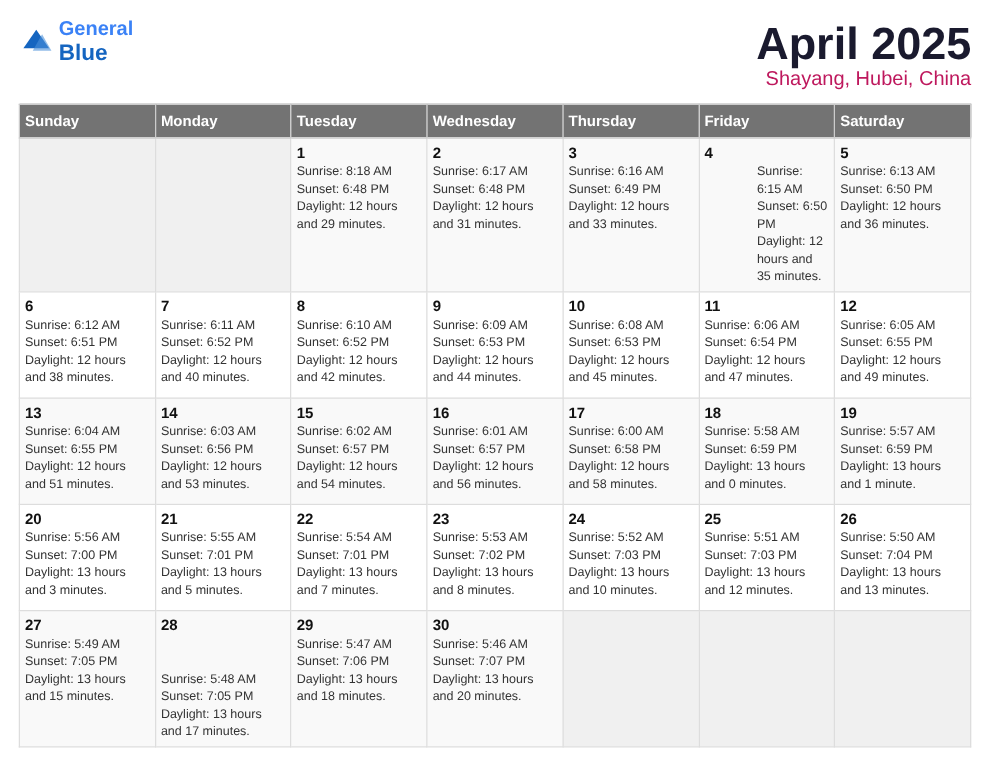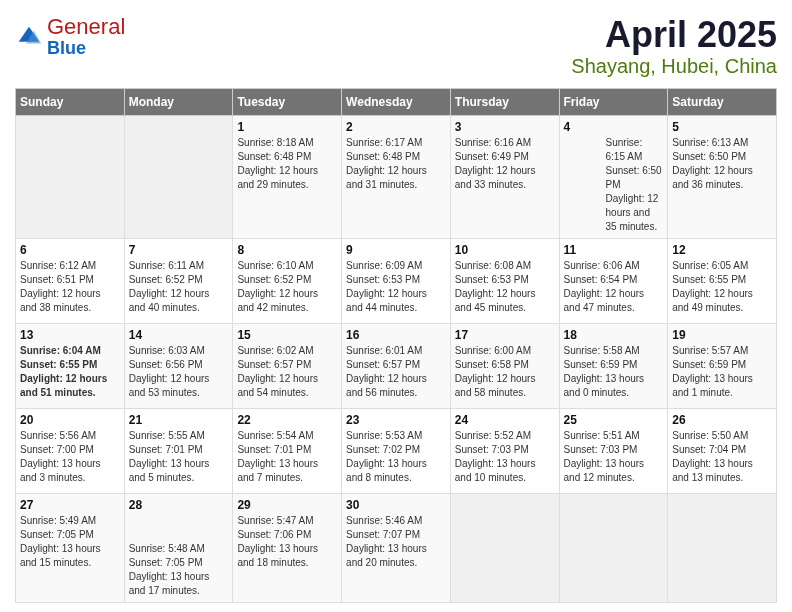--- a/index.html
+++ b/index.html
@@ -15,23 +15,23 @@
       justify-content: space-between;
       align-items: flex-start;
       margin-bottom: 10px;
     }
     .logo {
       display: flex;
       align-items: center;
       gap: 4px;
     }
     .logo-text-general {
-      font-size: 22px;
-      font-weight: normal;
-      color: #b91c1c;
+      font-size: 16px;
+      font-weight: bold;
+      color: #3b82f6;
       line-height: 1.1;
     }
     .logo-text-blue {
       font-size: 18px;
       font-weight: bold;
       color: #1565c0;
       line-height: 1.1;
     }
     .logo-icon {
       width: 28px;
@@ -40,22 +40,22 @@
     .title-area {
       text-align: right;
     }
     .month-title {
       font-size: 36px;
       font-weight: bold;
       color: #1a1a2e;
       line-height: 1.1;
     }
     .location-title {
-      font-size: 20px;
-      color: #4d7c0f;
+      font-size: 16px;
+      color: #be185d;
     }
     table {
       width: 100%;
       border-collapse: collapse;
       font-size: 11px;
     }
     thead tr th {
       background-color: #737373;
       color: #fff;
       padding: 6px 4px;
@@ -198,21 +198,21 @@
         <td>
           <div class="day-num">12</div>
           <div class="day-info" style="white-space: pre-line;">Sunrise: 6:05 AM
 Sunset: 6:55 PM
 Daylight: 12 hours and 49 minutes.</div>
         </td>
       </tr>
       <tr>
         <td>
           <div class="day-num">13</div>
-          <div class="day-info" style="white-space: pre-line; font-weight: bold;">Sunrise: 6:04 AM
+          <div class="day-info" style="white-space: pre-line;">Sunrise: 6:04 AM
 Sunset: 6:55 PM
 Daylight: 12 hours and 51 minutes.</div>
         </td>
         <td>
           <div class="day-num">14</div>
           <div class="day-info" style="white-space: pre-line;">Sunrise: 6:03 AM
 Sunset: 6:56 PM
 Daylight: 12 hours and 53 minutes.</div>
         </td>
         <td>

